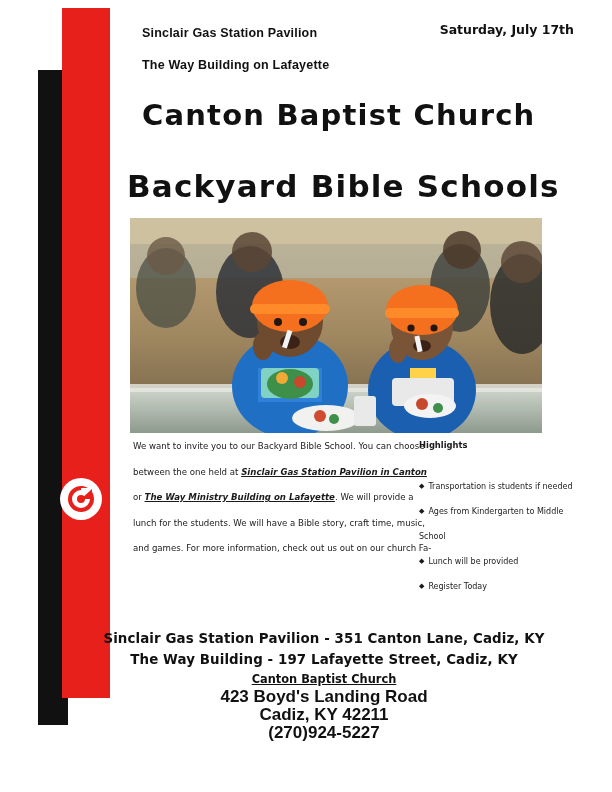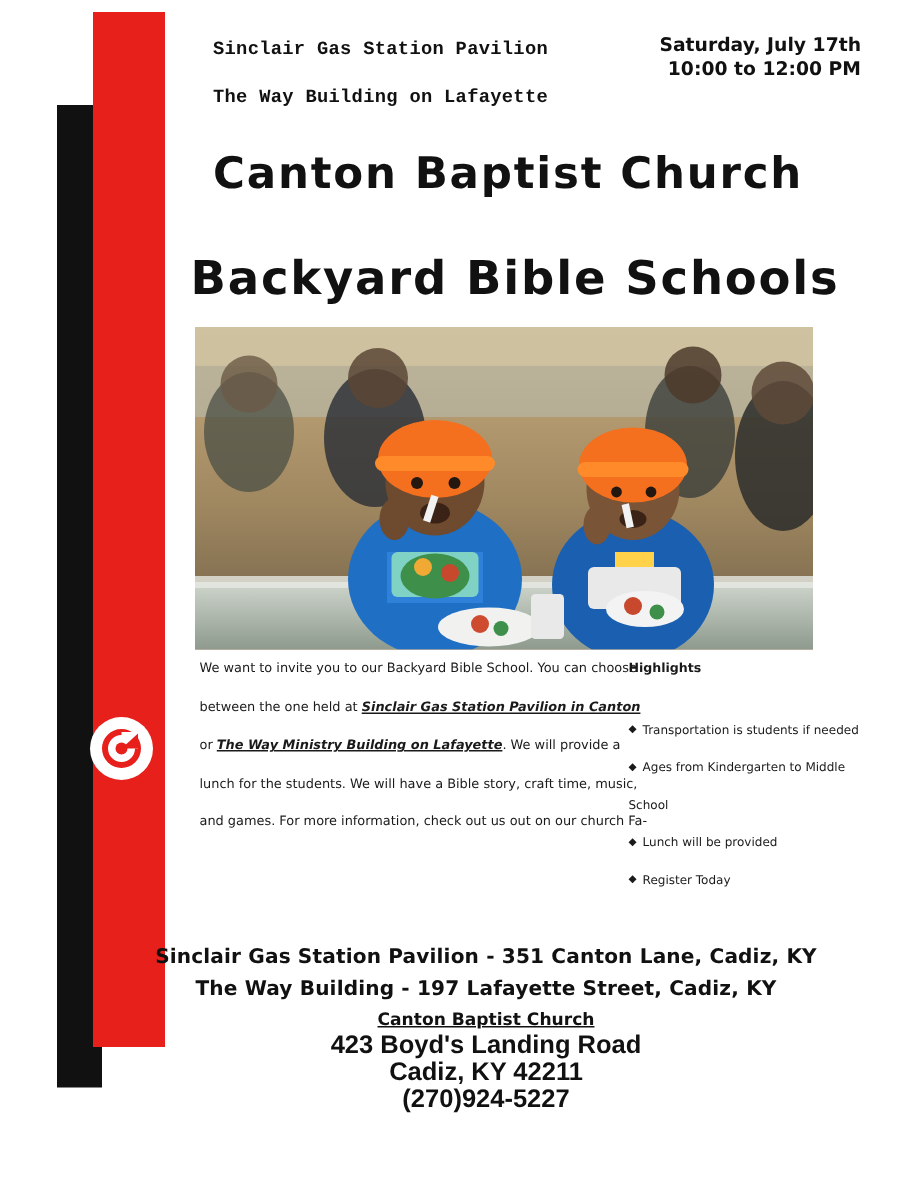--- a/index.html
+++ b/index.html
@@ -55,21 +55,21 @@
   }
 
   
   .venue-lines {
     position: absolute;
     left: 142px;
     top: 26px;
     width: 280px;
   }
   .venue-line {
-    font-family: Liberation Mono, monospace;
+    font-family: Liberation Sans, sans-serif;
     font-weight: bold;
     font-size: 12.5px;
     color: #111;
     letter-spacing: 0.2px;
     margin-bottom: 18px;
   }
   .date-block {
     position: absolute;
     right: 38px;
     top: 22px;
@@ -227,21 +227,20 @@
     </svg>
   </div>
 
   <div class="venue-lines">
     <div class="venue-line">Sinclair Gas Station Pavilion</div>
     <div class="venue-line">The Way Building on Lafayette</div>
   </div>
 
   <div class="date-block">
     <div class="date-line">Saturday, July 17th</div>
-    <div class="date-line">10:00 to 12:00 PM</div>
   </div>
 
   <div class="church-title">Canton Baptist Church</div>
   <div class="event-title">Backyard Bible Schools</div>
 
   <div class="photo">
     <svg width="412" height="215" viewBox="0 0 412 215" aria-hidden="true">
       <defs>
         <linearGradient id="bgGrad" x1="0" y1="0" x2="0" y2="1">
           <stop offset="0" stop-color="#c8ab7e"></stop>

